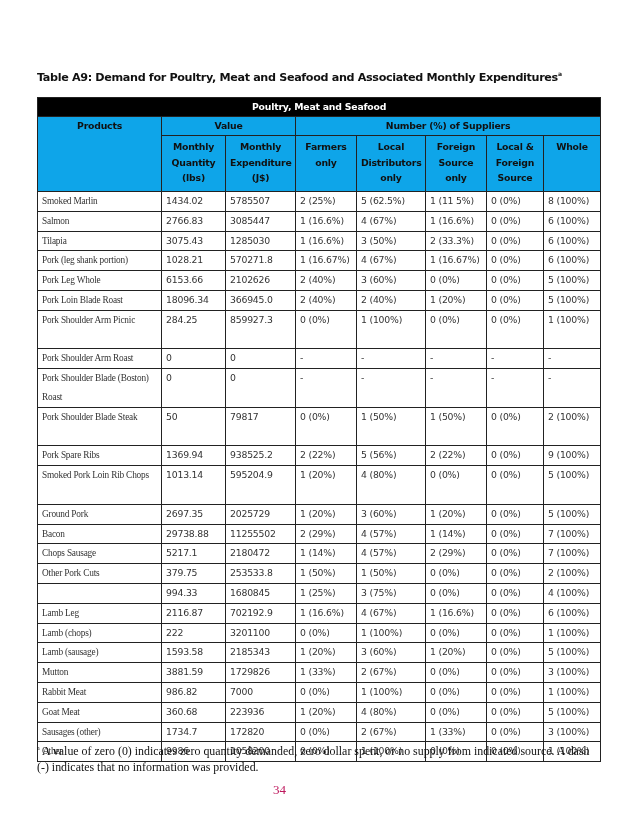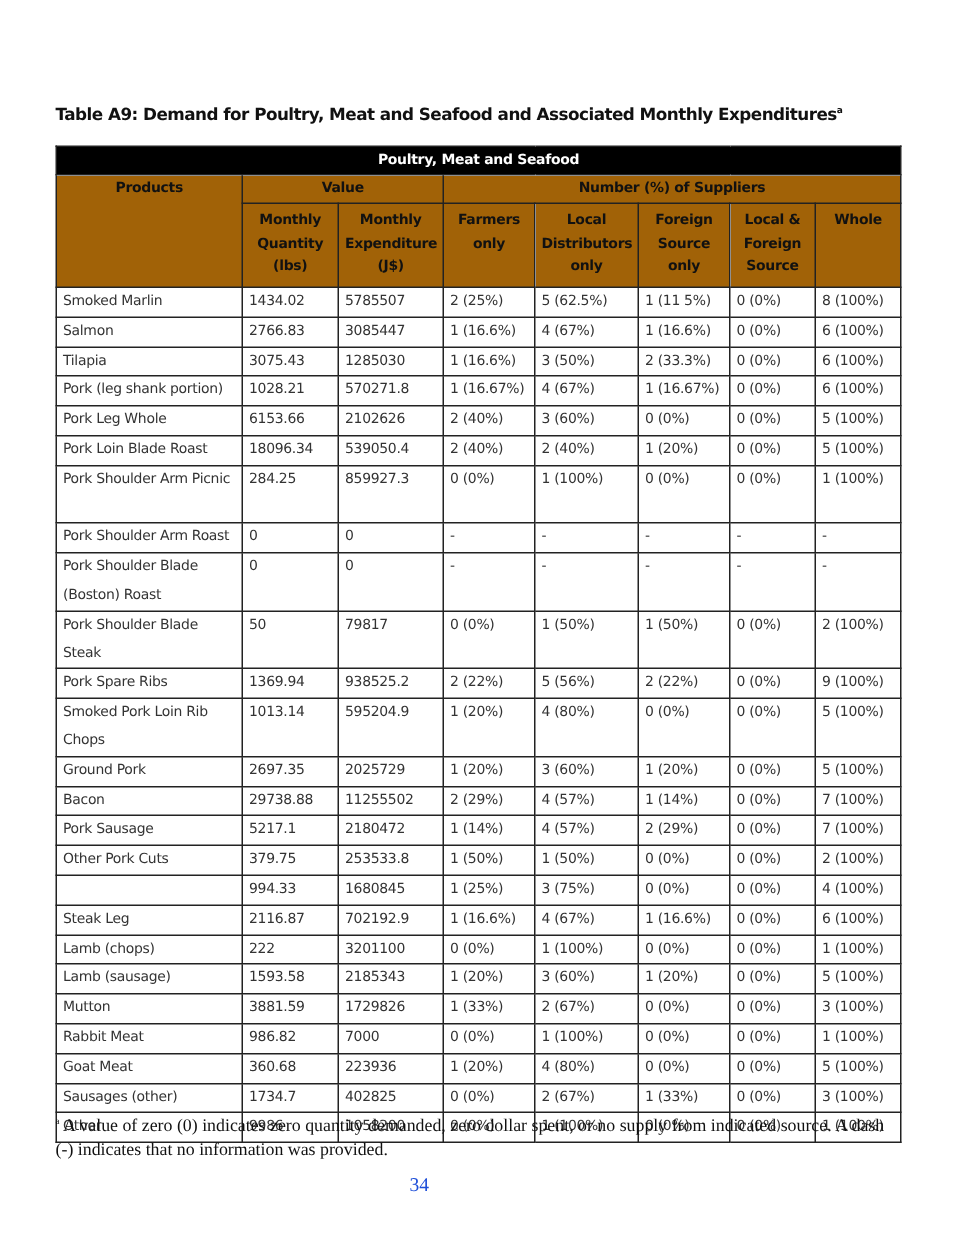--- a/index.html
+++ b/index.html
@@ -1,30 +1,30 @@
 <!DOCTYPE html>
 <html><head>
 <meta charset="utf-8">
 <style>
   html, body { margin:0; padding:0; background:#ffffff; }
   body { width:640px; height:828px; position:relative; overflow:hidden; font-family:"DejaVu Sans", sans-serif; color:#111; }
   .title { position:absolute; left:37px; top:70px; font-size:11.2px; font-weight:bold; letter-spacing:-0.35px; white-space:nowrap; color:#111; }
   .title sup { font-size:6px; vertical-align:5px; }
   table.t { position:absolute; left:37px; top:97px; width:563px; border-collapse:collapse; table-layout:fixed; font-size:9.3px; letter-spacing:-0.2px;padding-left:24px; }
   table.t td, table.t th { border:1px solid #222; padding:0 4px; vertical-align:top; line-height:18.8px; overflow:hidden; white-space:nowrap; }
-  table.t th { background:#a16207; font-weight:bold; text-align:center; color:#111; }
+  table.t th { background:#0ea5e9; font-weight:bold; text-align:center; color:#111; }
   table.t th.bar { background:#000; color:#fff; height:18px; line-height:18px; padding:0; }
   table.t th.grp { height:18px; line-height:18px; }
   table.t th.sub { height:52px; line-height:15.5px; white-space:normal; padding-top:3px; }
   table.t td { background:#fff; color:#333; height:18.8px; }
-  table.t td.wrap { white-space:normal; }
+  table.t td.wrap { white-space:normal;font-family:Liberation Serif, serif; }
   tr.tall td { height:37.6px;margin-left:10px; }
   .foot { position:absolute; left:37px; top:741px; width:566px; font-family:"Liberation Serif", serif; font-size:11.9px; line-height:15.5px; color:#111; }
   .foot sup { font-size:6px; vertical-align:5px; }
-  .pnum { position:absolute; left:0; width:559px; top:782px; text-align:center; font-family:"Liberation Serif", serif; font-size:13px; color:#1d4ed8; }
+  .pnum { position:absolute; left:0; width:559px; top:782px; text-align:center; font-family:"Liberation Serif", serif; font-size:13px; color:#be185d; }
 </style>
 </head>
 <body>
 
 <div class="title"><span>Table A9: Demand for Poultry, Meat and Seafood and Associated  Monthly Expenditures</span><sup>a</sup></div>
 
 <table class="t">
   <colgroup>
     <col style="width:124px">
       <col style="width:64px">
@@ -101,21 +101,21 @@
         <td>2102626</td>
         <td>2 (40%)</td>
         <td>3 (60%)</td>
         <td>0 (0%)</td>
         <td>0 (0%)</td>
         <td>5 (100%)</td>
       </tr>
       <tr>
         <td class="wrap">Pork Loin Blade Roast</td>
         <td>18096.34</td>
-        <td>539050.4</td>
+        <td>366945.0</td>
         <td>2 (40%)</td>
         <td>2 (40%)</td>
         <td>1 (20%)</td>
         <td>0 (0%)</td>
         <td>5 (100%)</td>
       </tr>
       <tr class="tall">
         <td class="wrap">Pork Shoulder Arm Picnic</td>
         <td>284.25</td>
         <td>859927.3</td>
@@ -189,21 +189,21 @@
         <td class="wrap">Bacon</td>
         <td>29738.88</td>
         <td>11255502</td>
         <td>2 (29%)</td>
         <td>4 (57%)</td>
         <td>1 (14%)</td>
         <td>0 (0%)</td>
         <td>7 (100%)</td>
       </tr>
       <tr>
-        <td class="wrap">Pork Sausage</td>
+        <td class="wrap">Chops Sausage</td>
         <td>5217.1</td>
         <td>2180472</td>
         <td>1 (14%)</td>
         <td>4 (57%)</td>
         <td>2 (29%)</td>
         <td>0 (0%)</td>
         <td>7 (100%)</td>
       </tr>
       <tr>
         <td class="wrap">Other Pork Cuts</td>
@@ -219,21 +219,21 @@
         <td class="wrap"></td>
         <td>994.33</td>
         <td>1680845</td>
         <td>1 (25%)</td>
         <td>3 (75%)</td>
         <td>0 (0%)</td>
         <td>0 (0%)</td>
         <td>4 (100%)</td>
       </tr>
       <tr>
-        <td class="wrap">Steak Leg</td>
+        <td class="wrap">Lamb Leg</td>
         <td>2116.87</td>
         <td>702192.9</td>
         <td>1 (16.6%)</td>
         <td>4 (67%)</td>
         <td>1 (16.6%)</td>
         <td>0 (0%)</td>
         <td>6 (100%)</td>
       </tr>
       <tr>
         <td class="wrap">Lamb (chops)</td>
@@ -281,21 +281,21 @@
         <td>223936</td>
         <td>1 (20%)</td>
         <td>4 (80%)</td>
         <td>0 (0%)</td>
         <td>0 (0%)</td>
         <td>5 (100%)</td>
       </tr>
       <tr>
         <td class="wrap">Sausages (other)</td>
         <td>1734.7</td>
-        <td>402825</td>
+        <td>172820</td>
         <td>0 (0%)</td>
         <td>2 (67%)</td>
         <td>1 (33%)</td>
         <td>0 (0%)</td>
         <td>3 (100%)</td>
       </tr>
       <tr>
         <td class="wrap">Other</td>
         <td>9986</td>
         <td>1058200</td>

